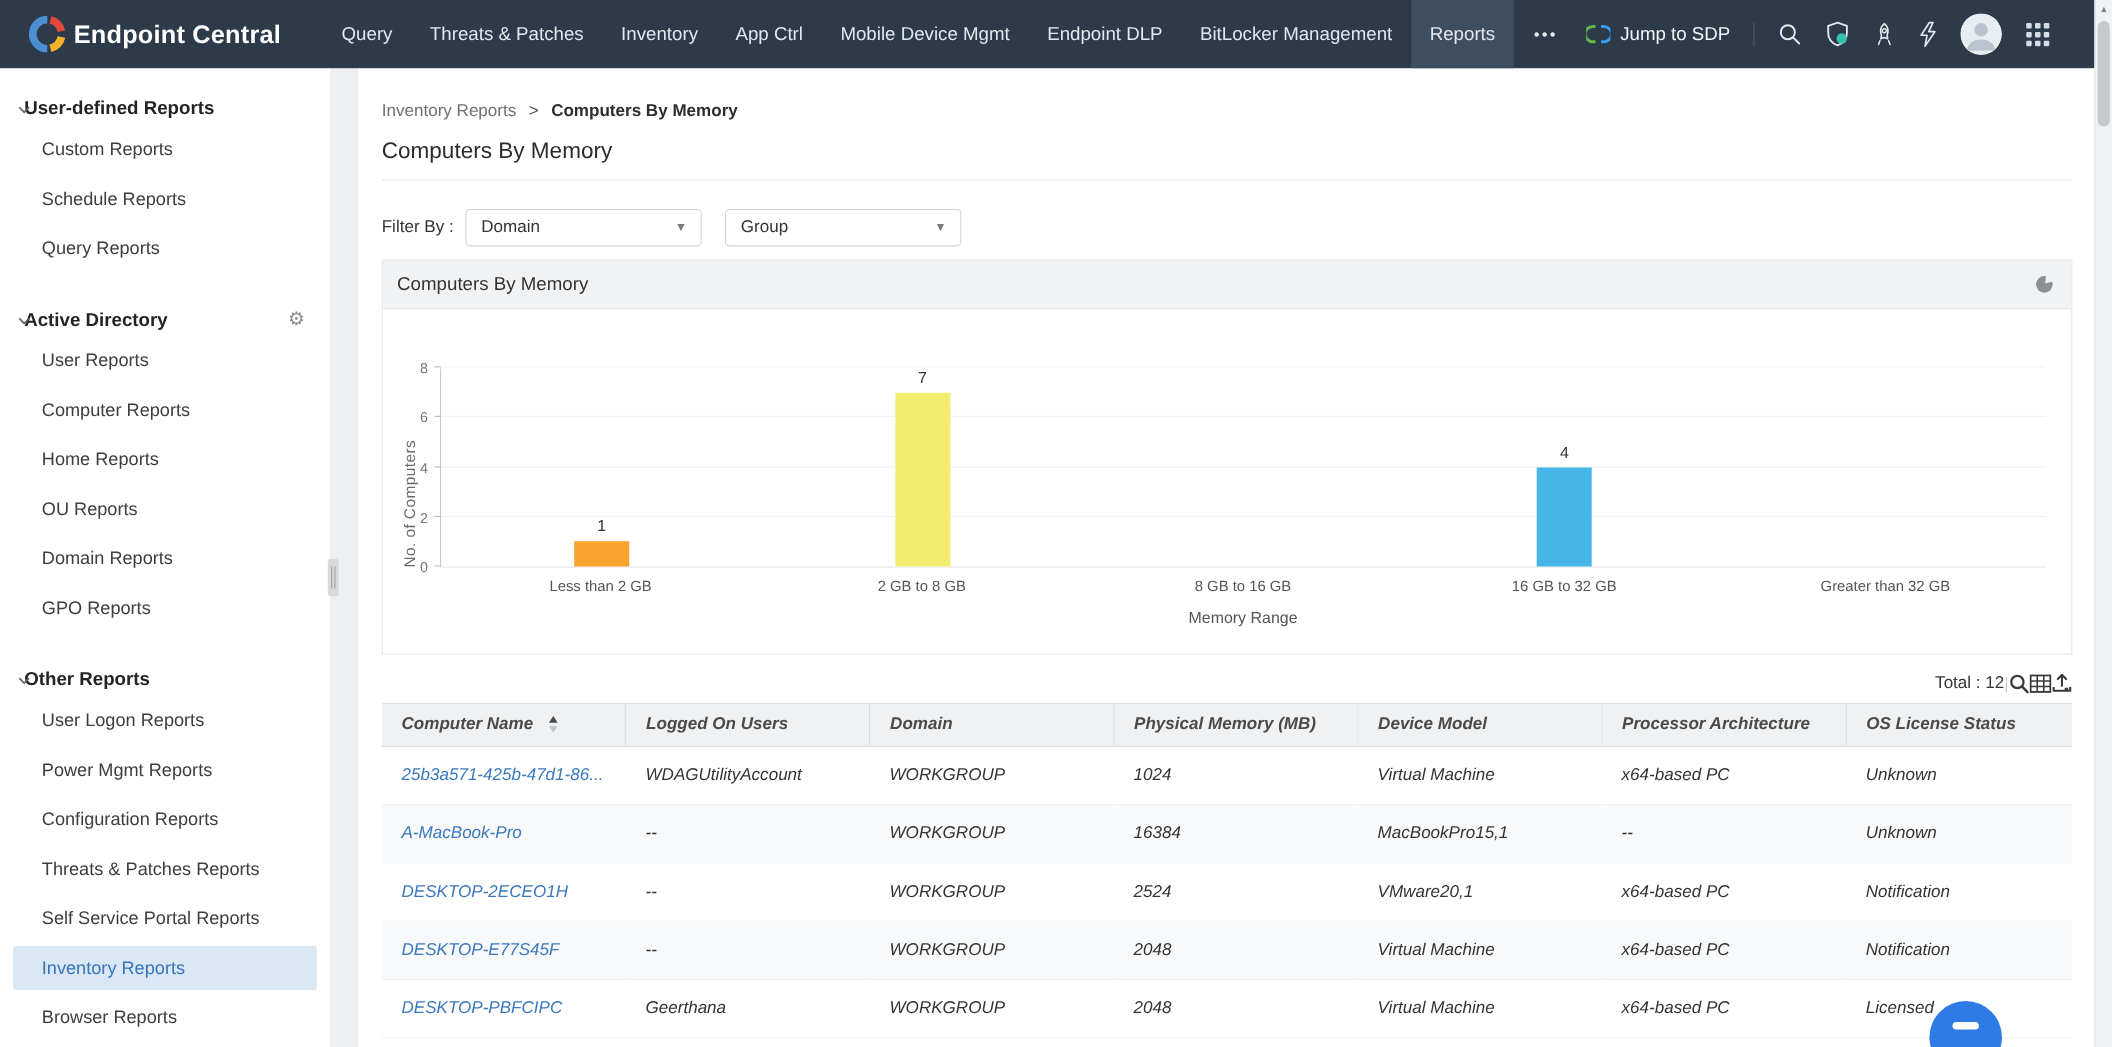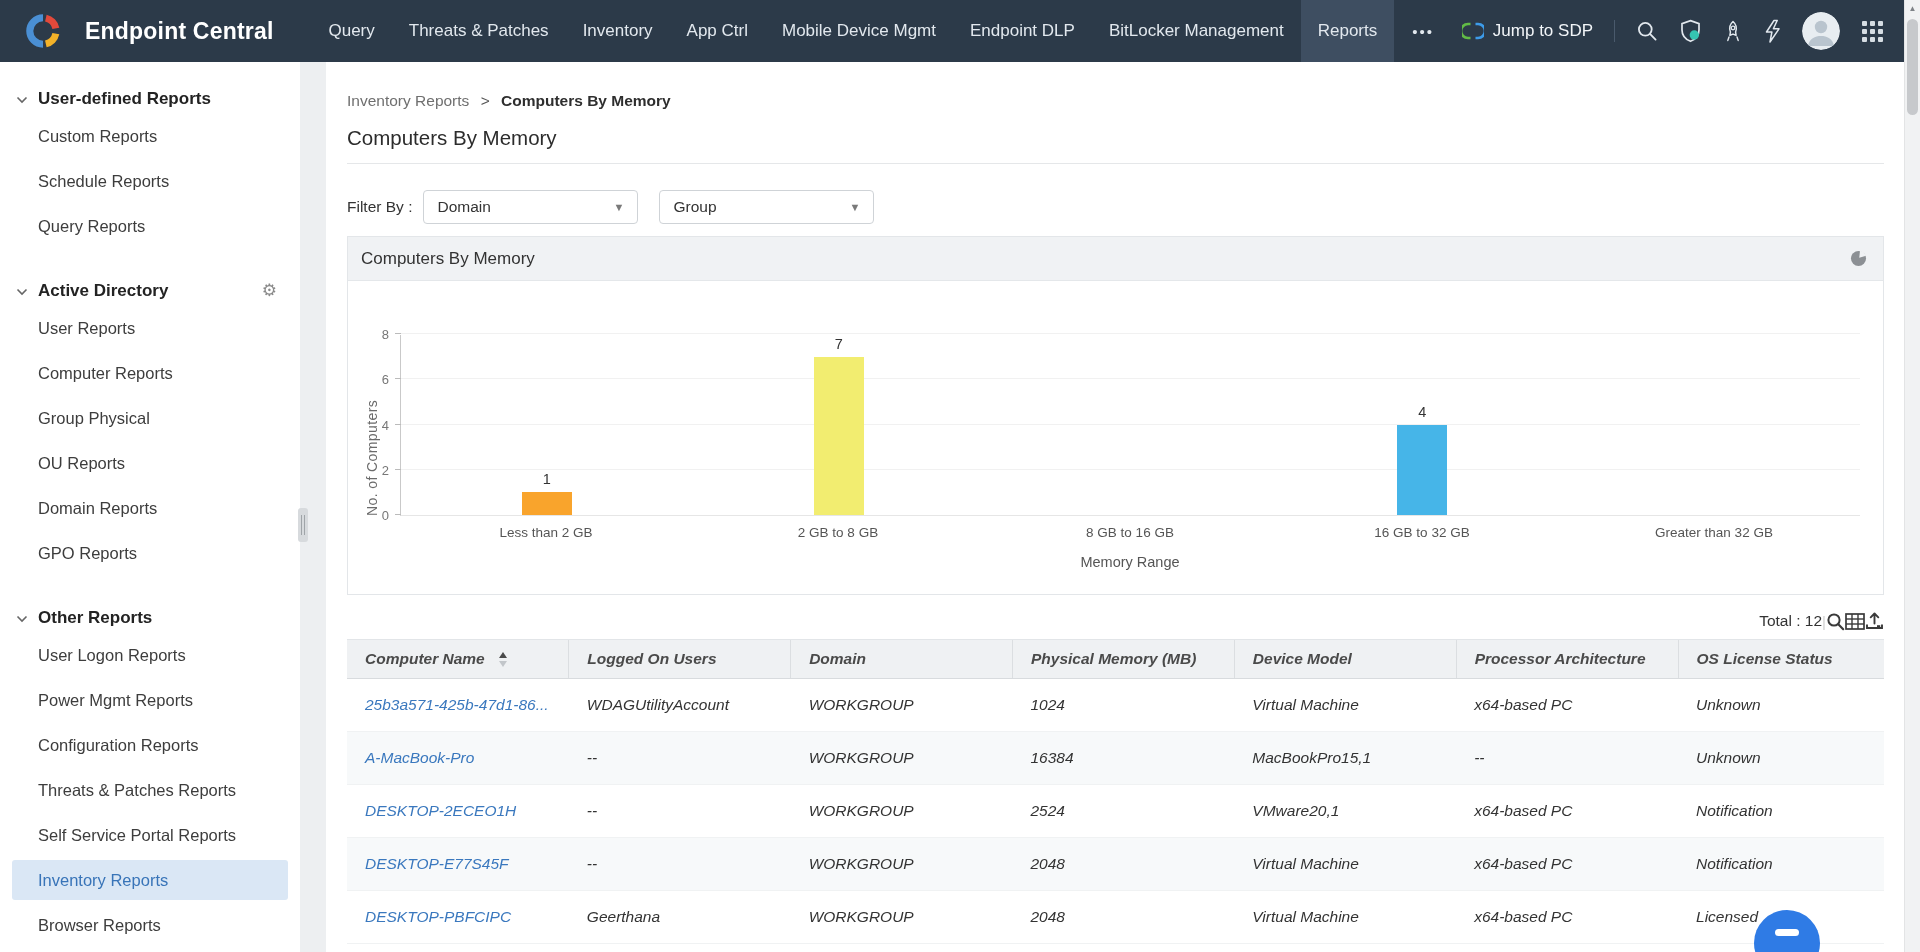--- a/index.html
+++ b/index.html
@@ -8,49 +8,49 @@
     position: relative; overflow: hidden; background:#fff;
     font-family: "Liberation Sans", "DejaVu Sans", sans-serif;
     -webkit-font-smoothing: antialiased;
   }
 
   
   .topnav {
     position:absolute; left:0; top:0; right:0; height:62px;
     background:#2C3A49; display:flex; align-items:stretch; z-index:5;
   }
-  .brand { display:flex; align-items:center; gap:25px; padding:0 24px 0 26px; cursor:pointer; }
+  .brand { display:flex; align-items:center; gap:7px; padding:0 24px 0 26px; cursor:pointer; }
   .brand-name { color:#fff; font-size:23px; font-weight:bold; letter-spacing:.2px; white-space:nowrap; }
   .nav-menu { display:flex; align-items:stretch; margin-left:14px; }
   .nav-item {
     display:flex; align-items:center; padding:0 17px; font-size:17px;
     color:#E2E8EE; cursor:pointer; white-space:nowrap;
   }
   .nav-item.active { background:#3E4E61; }
   .nav-item.more { font-size:15px; letter-spacing:2px; padding:0 18px; }
-  .nav-right { margin-left:auto; display:flex; align-items:center; gap:21px; padding-right:36px; }
+  .nav-right { margin-left:auto; display:flex; align-items:center; gap:21px; padding-right:56px; }
   .jump-sdp { display:flex; align-items:center; gap:9px; color:#F2F5F8; font-size:17px; cursor:pointer; white-space:nowrap; }
   .nav-sep { width:1px; height:22px; background:#4A5A6C; }
   .nav-icon { display:flex; align-items:center; cursor:pointer; }
   .avatar-wrap { width:38px; height:38px; border-radius:50%; overflow:hidden; cursor:pointer; }
 
   
   .scrollbar {
     position:absolute; right:0; top:0; width:16px; height:100%;
     background:#F1F2F3; border-left:1px solid #E3E4E5; z-index:9;
   }
   .sb-arrow { height:17px; text-align:center; line-height:17px; font-size:8px; color:#7E8287; cursor:pointer; }
   .sb-thumb { position:absolute; top:19px; left:2px; right:2px; height:96px; background:#C7C9CC; border-radius:7px; cursor:pointer; }
 
   
   .sidebar { position:absolute; left:0; top:62px; width:300px; bottom:0; background:#fff; overflow:hidden; }
   .gutter  { position:absolute; left:300px; top:62px; width:26px; bottom:0; background:#EDEFF1; }
   .sb-section { margin-top:27px; }
   .sb-section:first-child { margin-top:22px; }
-  .sb-header { position:relative; display:flex; align-items:center; height:30px; padding-left:38px; cursor:pointer; }
+  .sb-header { position:relative; display:flex; align-items:center; height:30px; padding-left:22px; cursor:pointer; }
   .sb-header .chev { position:absolute; left:16px; top:12px; }
   .sb-title { font-size:17px; font-weight:bold; color:#232323; }
   .gear { position:absolute; right:23px; top:4px; font-size:17px; color:#8A8A8A; cursor:pointer; }
   .sb-item {
     display:flex; align-items:center; height:45px; margin:0 12px; padding-left:26px;
     font-size:16.5px; color:#3D3D3D; cursor:pointer; border-radius:3px; white-space:nowrap;
   }
   .sb-item.active { background:#DAE7F5; color:#3874B8; height:40px; margin-top:2px; margin-bottom:3px; }
   .resize-handle {
     position:absolute; left:298px; top:508px; width:10px; height:34px; z-index:6;
@@ -234,21 +234,21 @@
       <div class="sb-section">
         <div class="sb-header">
           <svg class="chev" width="12" height="8" viewBox="0 0 12 8">
             <polyline points="1.5,1.5 6,6 10.5,1.5" fill="none" stroke="#666" stroke-width="1.6"></polyline>
           </svg>
           <span class="sb-title">Active Directory</span>
           <span class="gear">⚙</span>
         </div>
         <div class="sb-item">User Reports</div>
         <div class="sb-item">Computer Reports</div>
-        <div class="sb-item">Group Physical</div>
+        <div class="sb-item">Home Reports</div>
         <div class="sb-item">OU Reports</div>
         <div class="sb-item">Domain Reports</div>
         <div class="sb-item">GPO Reports</div>
       </div>
       <div class="sb-section">
         <div class="sb-header">
           <svg class="chev" width="12" height="8" viewBox="0 0 12 8">
             <polyline points="1.5,1.5 6,6 10.5,1.5" fill="none" stroke="#666" stroke-width="1.6"></polyline>
           </svg>
           <span class="sb-title">Other Reports</span>

